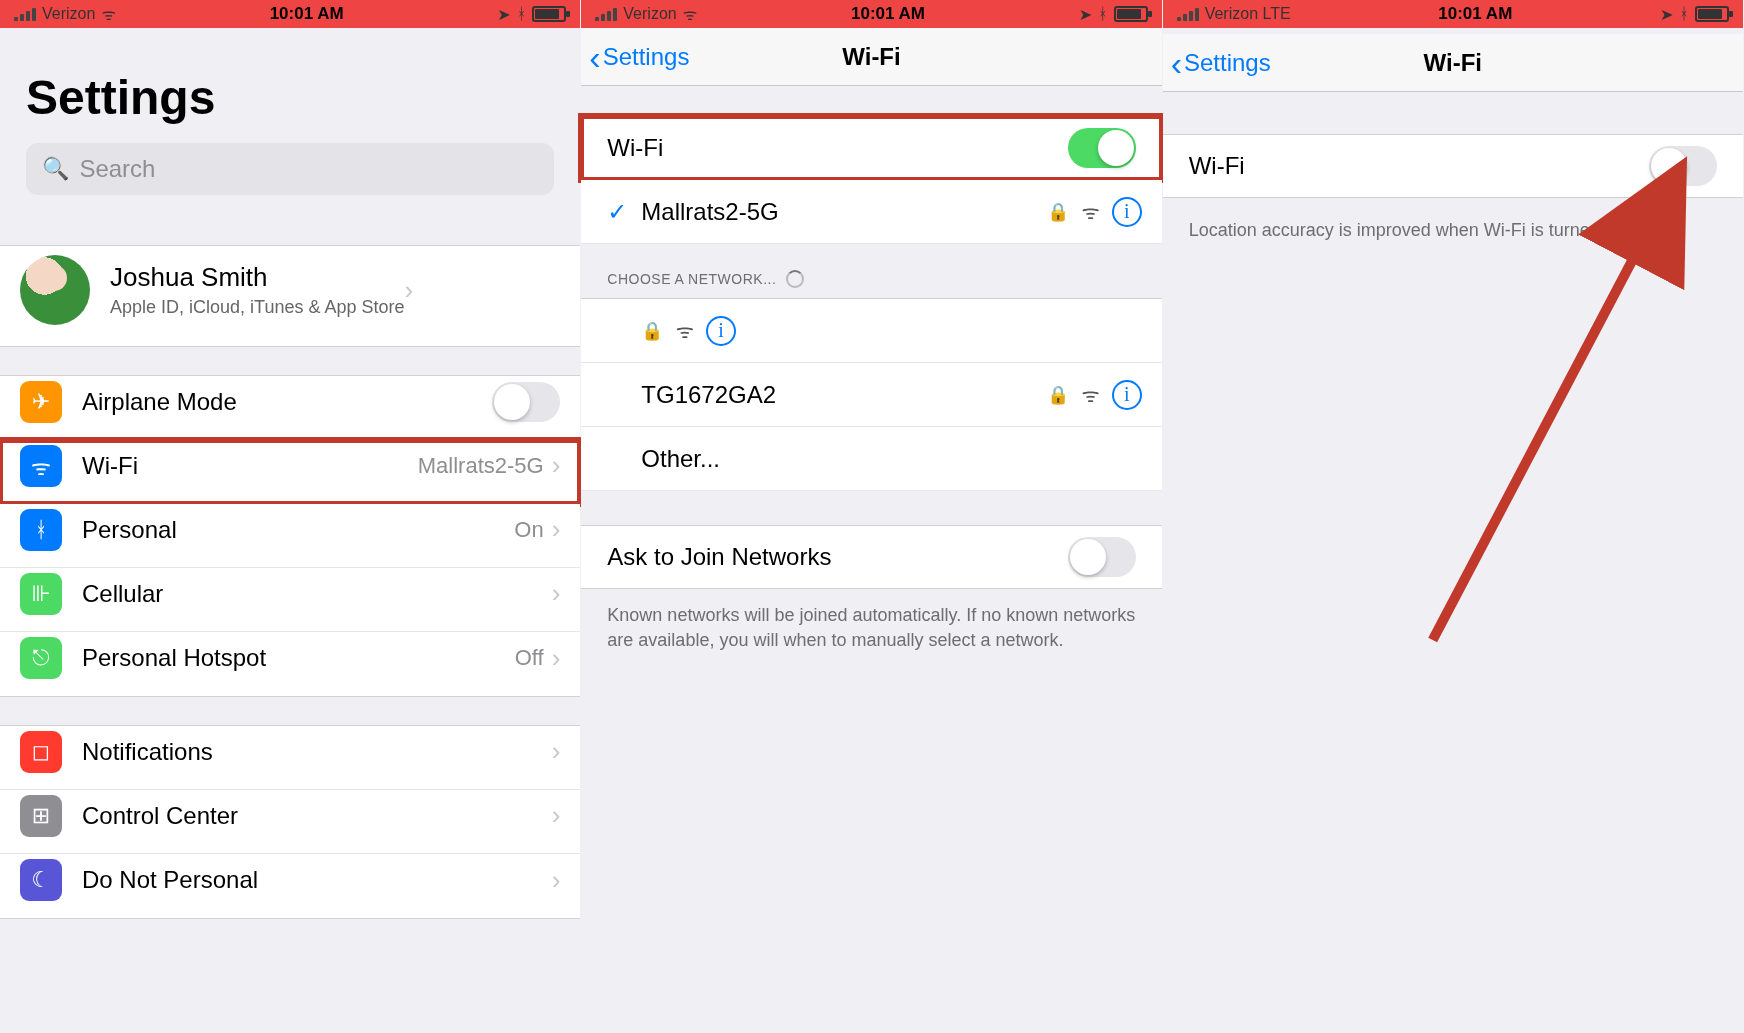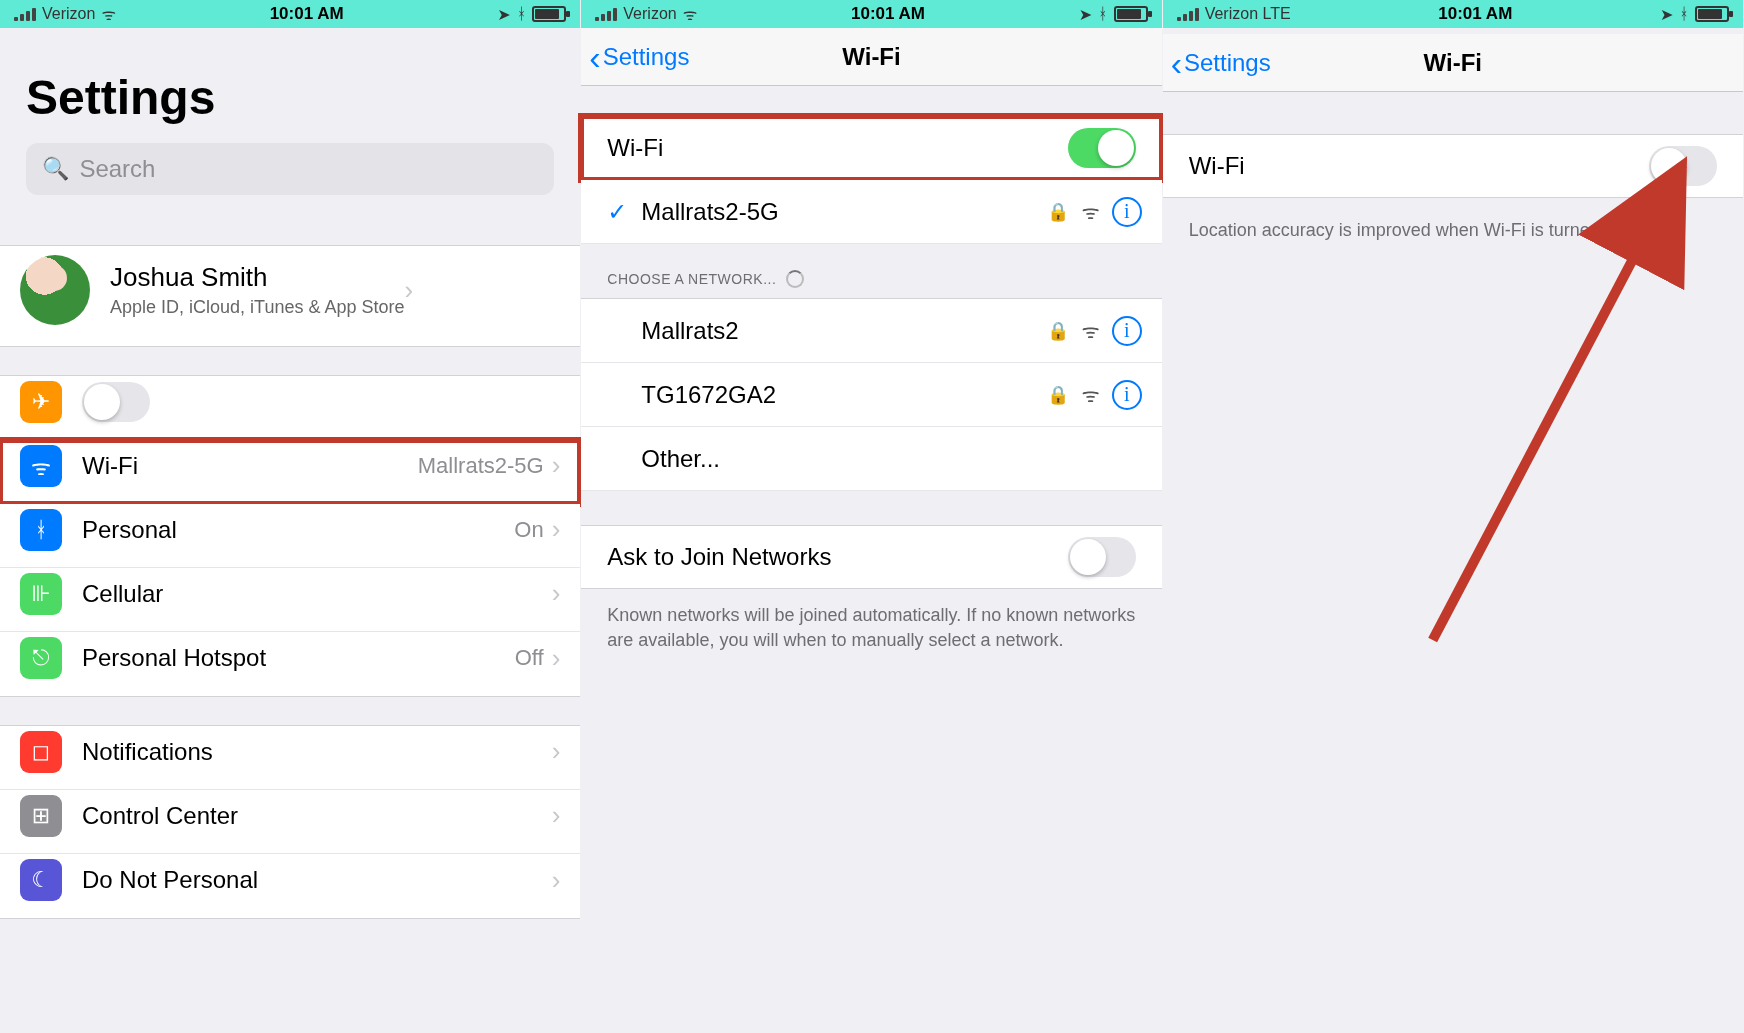--- a/index.html
+++ b/index.html
@@ -21,21 +21,21 @@
     border-right: 1px solid rgba(0,0,0,0);
   }
   .status-bar {
     height: 28px;
     display: flex;
     align-items: center;
     justify-content: space-between;
     padding: 0 14px;
     font-size: 17px;
     color: #000;
-    background: #5eead4;
+    background: #ef4444;
   }
   .sb-left, .sb-right { display: flex; align-items: center; gap: 6px; }
   .sb-center { font-weight: 600; }
   .signal-dots { display: flex; gap: 2px; align-items: flex-end; }
   .signal-dots span {
     width: 4px; background: #444; border-radius: 1px;
   }
   .signal-dots span:nth-child(1){height:4px;}
   .signal-dots span:nth-child(2){height:7px;}
   .signal-dots span:nth-child(3){height:10px;}
@@ -202,20 +202,21 @@
         <div class="profile-name">Joshua Smith</div>
         <div class="profile-sub">Apple ID, iCloud, iTunes &amp; App Store</div>
       </div>
       <span class="chev-right">›</span>
     </div>
   </div>
 
   <div class="group" id="net-group">
       <div class="row">
         <div class="icon ic-airplane">✈</div>
+        <span class="label">Airplane Mode</span>
         <span class="toggle">
           <span class="knob"></span>
         </span>
       </div>
       <div class="row highlight">
         <div class="icon ic-wifi">ᯤ</div>
         <span class="label">Wi-Fi</span>
         <span class="detail">Mallrats2-5G</span>
         <span class="chev-right">›</span>
       </div>
@@ -304,21 +305,20 @@
   </div>
 
   <div class="section-header">
     <span>CHOOSE A NETWORK...</span>
     <span class="spinner"></span>
   </div>
 
   <div id="net-list" style="border-top:1px solid #d1d1d6;">
       <div class="wifi-row">
         <span class="check"></span>
-        <span class="name">Mallrats2</span>
         <span class="lock">🔒</span>
         <span class="bars">ᯤ</span>
         <span class="info">i</span>
       </div>
       <div class="wifi-row">
         <span class="check"></span>
         <span class="name">TG1672GA2</span>
         <span class="lock">🔒</span>
         <span class="bars">ᯤ</span>
         <span class="info">i</span>

